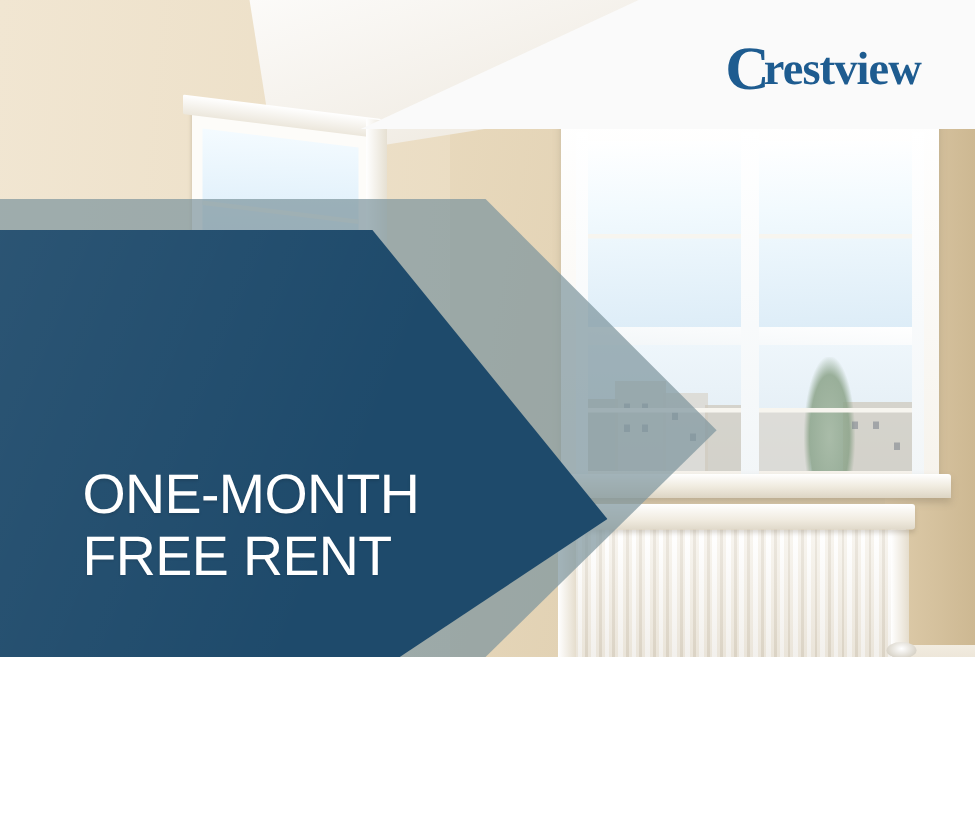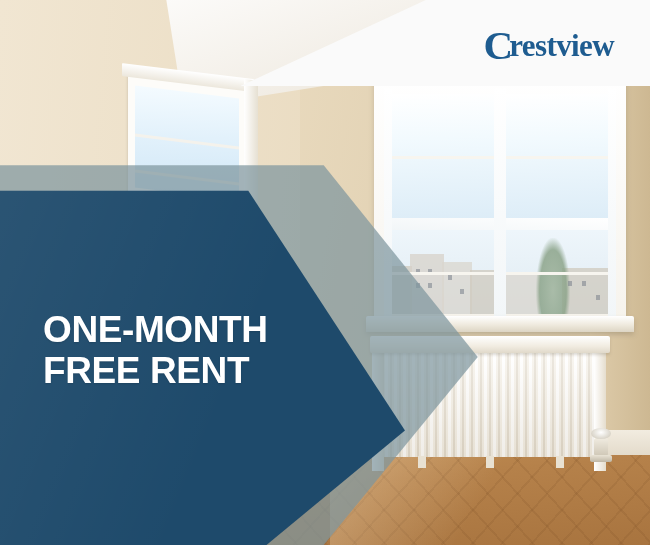--- a/index.html
+++ b/index.html
@@ -7,21 +7,21 @@
     padding: 0;
     background: #ffffff;
   }
   body {
     font-family: "Liberation Sans", sans-serif;
   }
 
   .banner {
     position: relative;
     width: 650px;
-    height: 545px;
+    height: 438px;
     overflow: hidden;
     background: #E8D9BE;
   }
 
   
   .photo {
     position: absolute;
     inset: 0;
     overflow: hidden;
   }
@@ -292,25 +292,25 @@
     line-height: 0;
     position: relative;
     top: 3px;
     margin-right: -2px;
     letter-spacing: -2px;
   }
 
   
   .headline {
     position: absolute;
-    left: 43px; top: 310px;
+    left: 55px; top: 310px;
     width: 300px;
     color: #ffffff;
     font-size: 37px;
-    font-weight: 700;
+    font-weight: 400;
     line-height: 1.10;
     letter-spacing: -0.4px;
     text-transform: uppercase;
     white-space: pre-line;
     text-shadow: 0 1px 2px rgba(0,0,0,.12);
   }
   .subhead {
     position: absolute;
     left: 41px; top: 403px;
     width: 225px;

